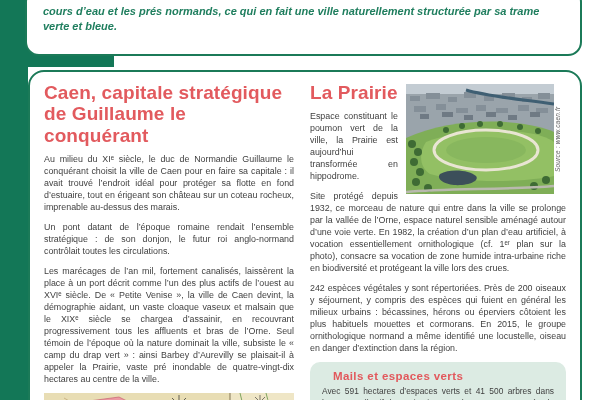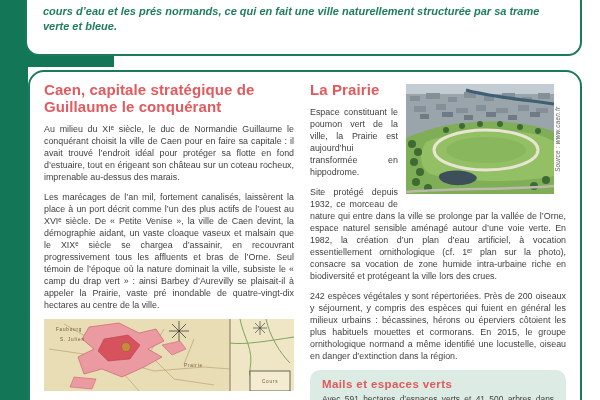--- a/index.html
+++ b/index.html
@@ -27,21 +27,21 @@
   .main-card{
     position:absolute;left:28px;top:70px;width:554px;height:360px;
     background:#ffffff;border:2px solid #1b7a58;border-radius:16px;
     padding:10px 14px;box-sizing:border-box;
     display:flex;gap:16px;
   }
   .col-left{width:250px;flex:0 0 250px;}
   .col-right{flex:1;min-width:0;}
 
   h2.sec{
-    color:#e25a5e;font-size:15px;font-weight:bold;line-height:1.12;
+    color:#e25a5e;font-size:19px;font-weight:bold;line-height:1.12;
     margin:0 0 7px;letter-spacing:.1px;
   }
   .body-p{
     margin:0 0 8px;color:#3f3f3f;font-size:8.9px;line-height:12px;
     text-align:justify;
   }
 
   
   .map-wrap{width:250px;height:72px;margin-top:4px;overflow:hidden;}
   .map-wrap svg{display:block;}
@@ -57,21 +57,21 @@
     font-size:6.5px;color:#666;font-style:italic;text-align:center;
     letter-spacing:.2px;
   }
 
   
   .green-box{
     background:#dcebe3;border-radius:10px;padding:8px 12px 12px;
     margin-top:6px;
   }
   .green-box h3{
-    margin:0 0 4px;color:#e2585c;font-size:11.5px;font-weight:bold;
+    margin:0 11px 4px;color:#e2585c;font-size:11.5px;font-weight:bold;
     letter-spacing:.4px;
   }
   .green-box p{
     margin:0;color:#3f3f3f;font-size:8.4px;line-height:11.4px;text-align:justify;
   }
 
   .map-label{font-size:4.6px;fill:#6b5a34;letter-spacing:.8px;}
 </style>
 </head>
 <body>
@@ -81,20 +81,21 @@
 
 <div class="top-card">
   <p>cours d’eau et les prés normands, ce qui en fait une ville naturellement structurée par sa trame verte et bleue.</p>
 </div>
 
 <div class="main-card">
 
   <div class="col-left">
     <h2 class="sec">Caen, capitale stratégique de Guillaume le conquérant</h2>
     <p class="body-p">Au milieu du XIᵉ siècle, le duc de Normandie Guillaume le conquérant choisit la ville de Caen pour en faire sa capitale : il avait trouvé l’endroit idéal pour protéger sa flotte en fond d’estuaire, tout en érigeant son château sur un coteau rocheux, imprenable au-dessus des marais.</p>
+    <p class="body-p">Un pont datant de l’époque romaine rendait l’ensemble stratégique : de son donjon, le futur roi anglo-normand contrôlait toutes les circulations.</p>
     <p class="body-p">Les marécages de l’an mil, fortement canalisés, laissèrent la place à un port décrit comme l’un des plus actifs de l’ouest au XVIᵉ siècle. De « Petite Venise », la ville de Caen devint, la démographie aidant, un vaste cloaque vaseux et malsain que le XIXᵉ siècle se chargea d’assainir, en recouvrant progressivement tous les affluents et bras de l’Orne. Seul témoin de l’époque où la nature dominait la ville, subsiste le « camp du drap vert » : ainsi Barbey d’Aurevilly se plaisait-il à appeler la Prairie, vaste pré inondable de quatre-vingt-dix hectares au centre de la ville.</p>
 
     <div class="map-wrap">
       <svg width="250" height="72" viewBox="0 0 250 72" xmlns="http://www.w3.org/2000/svg">
         <rect x="0" y="0" width="250" height="72" fill="#e8ddb4"></rect>
         <rect x="186" y="0" width="64" height="72" fill="#efe6c6"></rect>
         <line x1="186" y1="0" x2="186" y2="72" stroke="#6a5c3a" stroke-width="0.8"></line>
 
         <g stroke="#bda273" stroke-width="0.7" fill="none">
           <path d="M5,30 L60,38 L110,52 L160,48 L186,50"></path>

